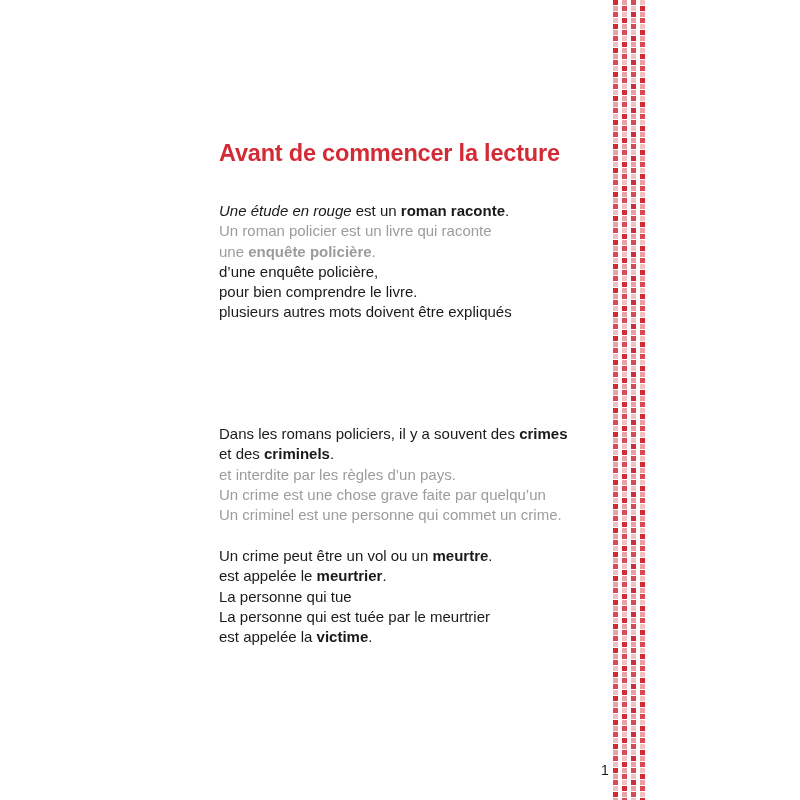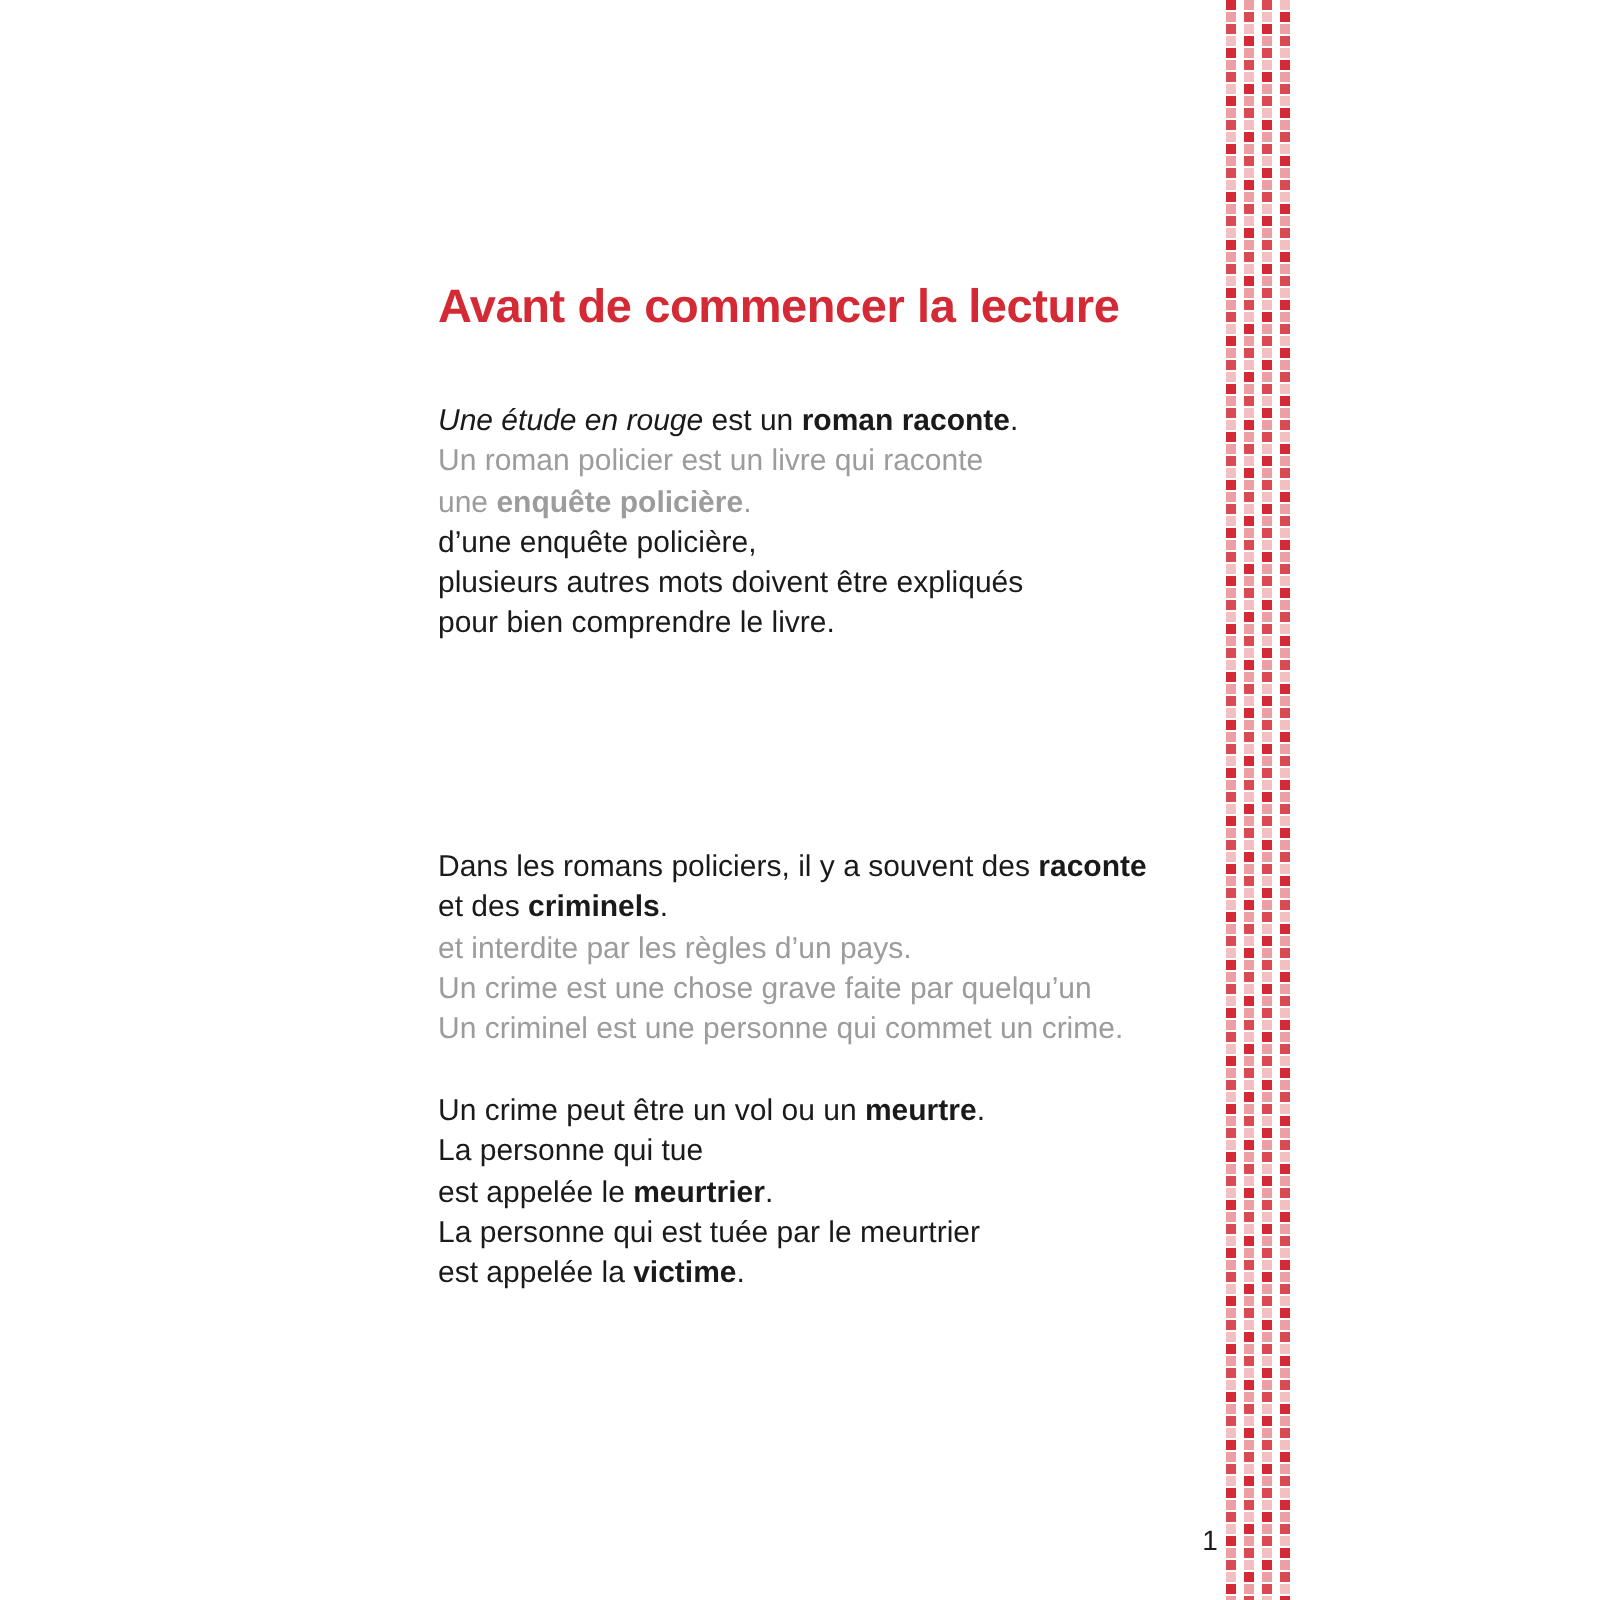--- a/index.html
+++ b/index.html
@@ -657,37 +657,37 @@
 
   <div id="content">
 
     <h1 class="page-heading" style="color: rgb(212, 42, 53);">Avant de commencer la lecture</h1>
 
     <div class="para" id="intro-para" style="top: 201px;">
         <span class="line"><i>Une étude en rouge</i><span> est un </span><b>roman raconte</b><span>.</span></span>
         <span class="line muted"><span>Un roman policier est un livre qui raconte</span></span>
         <span class="line muted"><span>une </span><b>enquête policière</b><span>.</span></span>
         <span class="line"><span>d’une enquête policière,</span></span>
+        <span class="line"><span>pour bien comprendre le livre.</span></span>
         <span class="line"><span>plusieurs autres mots doivent être expliqués</span></span>
-        <span class="line"><span>pour bien comprendre le livre.</span></span>
       </div>
 
 
     <div class="para" id="crime-para-1" style="top: 424px;">
-        <span class="line"><span>Dans les romans policiers, il y a souvent des </span><b>raconte</b></span>
+        <span class="line"><span>Dans les romans policiers, il y a souvent des </span><b>crimes</b></span>
         <span class="line"><span>et des </span><b>criminels</b><span>.</span></span>
         <span class="line muted"><span>et interdite par les règles d’un pays.</span></span>
         <span class="line muted"><span>Un crime est une chose grave faite par quelqu’un</span></span>
         <span class="line muted"><span>Un criminel est une personne qui commet un crime.</span></span>
       </div>
 
     <div class="para" id="crime-para-2" style="top: 546px;">
         <span class="line"><span>Un crime peut être un vol ou un </span><b>meurtre</b><span>.</span></span>
+        <span class="line"><span>est appelée le </span><b>meurtrier</b><span>.</span></span>
         <span class="line"><span>La personne qui tue</span></span>
-        <span class="line"><span>est appelée le </span><b>meurtrier</b><span>.</span></span>
         <span class="line"><span>La personne qui est tuée par le meurtrier</span></span>
         <span class="line"><span>est appelée la </span><b>victime</b><span>.</span></span>
       </div>
 
   </div>
 
   <div id="page-number">1</div>
 
 </div>
 

